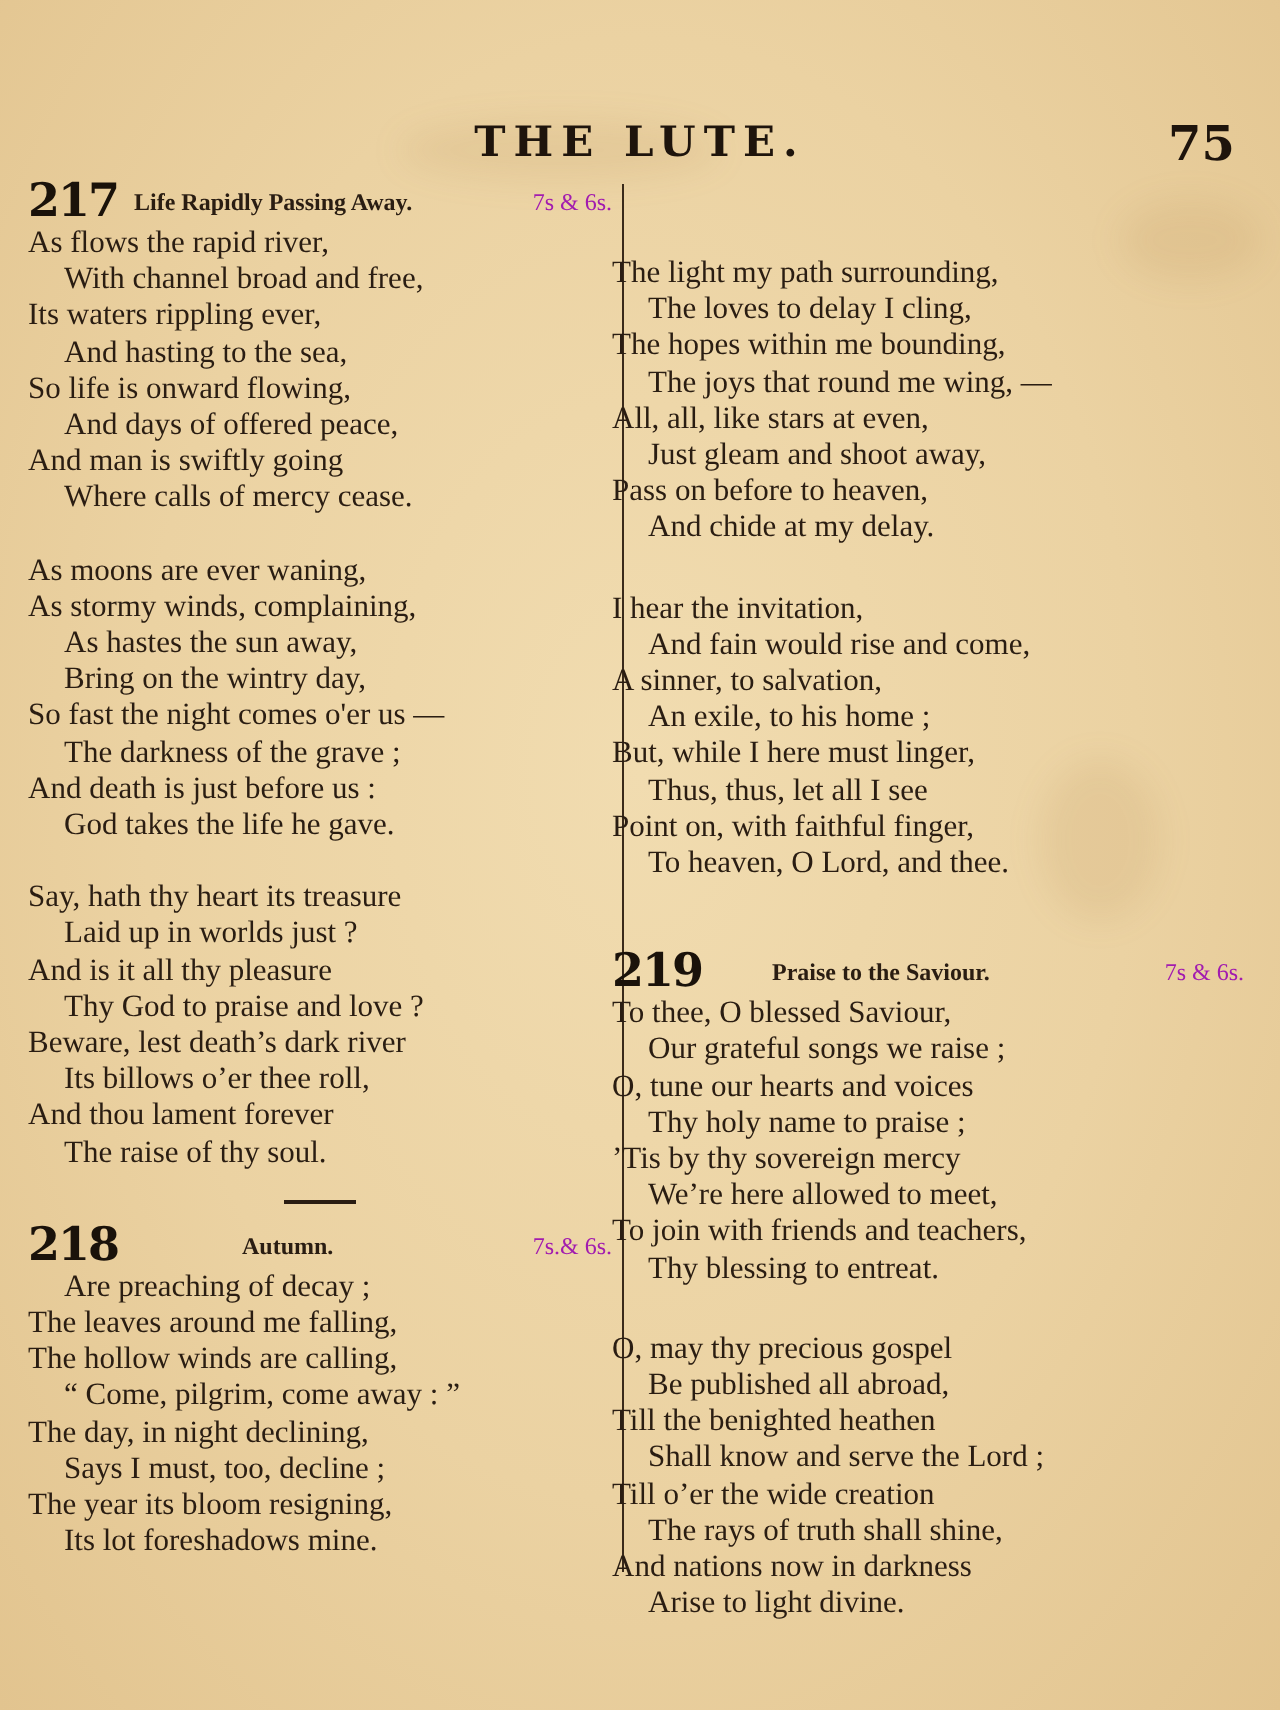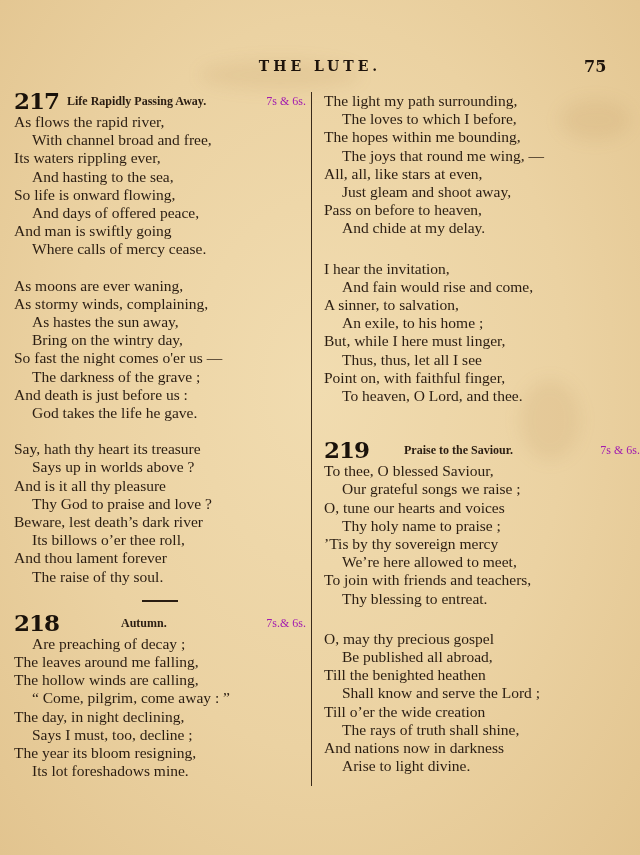--- a/index.html
+++ b/index.html
@@ -5,30 +5,30 @@
   html, body { margin:0; padding:0; }
   body {
     width:640px; height:855px; overflow:hidden; position:relative;
     background: radial-gradient(ellipse at 50% 45%, #f1dcb0 0%, #ebd2a2 55%, #e2c48f 100%);
     font-family: "DejaVu Serif", "Liberation Serif", serif;
     color:#2a1d12;
   }
   .stain { position:absolute; border-radius:50%; background:rgba(170,120,60,0.10); filter:blur(8px); }
   .header-title {
     position:absolute; top:58px; left:0; width:640px; text-align:center;
-    font-family:"DejaVu Serif", serif; font-weight:bold; font-size:14px;
+    font-family:"DejaVu Serif", serif; font-weight:bold; font-size:21px;
     letter-spacing:4px; color:#1e140c;
   }
   .page-number {
-    position:absolute; top:57px; left:584px; font-weight:bold; font-size:16px; color:#1e140c;
+    position:absolute; top:57px; left:584px; font-weight:bold; font-size:24px; color:#1e140c;
     font-family:"DejaVu Serif", serif;
   }
   .col { position:absolute; top:92px; }
   .col-left { left:14px; width:292px; }
-  .col-right { left:324px; width:316px; }
+  .col-right { left:306px; width:316px;margin-top:36px; }
   .divider { position:absolute; left:311px; top:92px; width:1px; height:694px; background:#3a2a1a; }
   .hymn-head { position:relative; height:20px; margin-bottom:1px; }
   .hymn-num {
     position:absolute; left:0; top:-5px; font-family:"DejaVu Serif", serif;
     font-weight:bold; font-size:23px; letter-spacing:-1px; color:#1a120a;
   }
   .hymn-title {
     position:absolute; top:2px; font-family:"Liberation Serif", serif; font-weight:bold;
     font-size:12px; color:#2a1d12; white-space:nowrap;
   }
@@ -81,21 +81,21 @@
       <div class="line indent">As hastes the sun away,</div>
       <div class="line indent">Bring on the wintry day,</div>
       <div class="line">So fast the night comes o'er us —</div>
       <div class="line indent">The darkness of the grave ;</div>
       <div class="line">And death is just before us :</div>
       <div class="line indent">God takes the life he gave.</div>
     </div>
     <div class="gap"></div>
     <div class="stanza">
       <div class="line">Say, hath thy heart its treasure</div>
-      <div class="line indent">Says up in worlds above ?</div>
+      <div class="line indent">Laid up in worlds just ?</div>
       <div class="line">And is it all thy pleasure</div>
       <div class="line indent">Thy God to praise and love ?</div>
       <div class="line">Beware, lest death’s dark river</div>
       <div class="line indent">Its billows o’er thee roll,</div>
       <div class="line">And thou lament forever</div>
       <div class="line indent">The raise of thy soul.</div>
     </div>
   </div>
 
   <div class="rule"></div>
@@ -116,21 +116,21 @@
       <div class="line">The year its bloom resigning,</div>
       <div class="line indent">Its lot foreshadows mine.</div>
     </div>
   </div>
 </div>
 
 <div class="col col-right">
   <div>
     <div class="stanza">
       <div class="line">The light my path surrounding,</div>
-      <div class="line indent">The loves to which I before,</div>
+      <div class="line indent">The loves to delay I cling,</div>
       <div class="line">The hopes within me bounding,</div>
       <div class="line indent">The joys that round me wing, —</div>
       <div class="line">All, all, like stars at even,</div>
       <div class="line indent">Just gleam and shoot away,</div>
       <div class="line">Pass on before to heaven,</div>
       <div class="line indent">And chide at my delay.</div>
     </div>
     <div class="gap" style="height:22px;"></div>
     <div class="stanza">
       <div class="line">I hear the invitation,</div>

